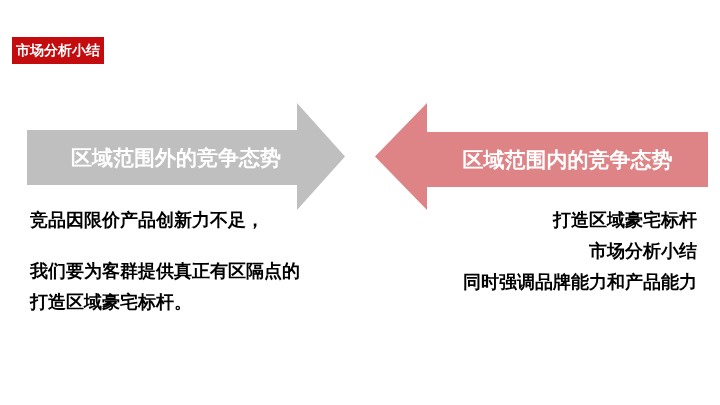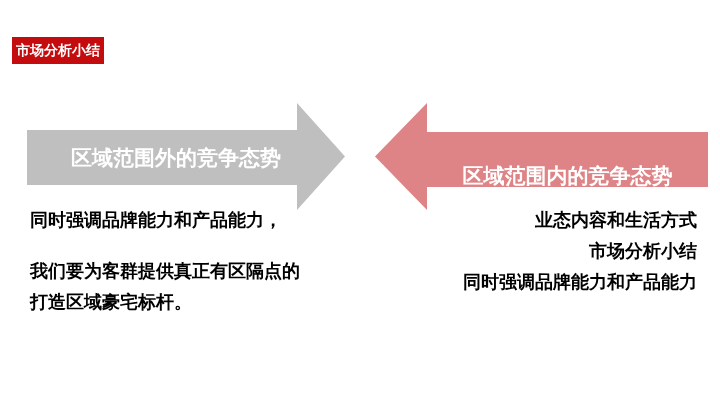--- a/index.html
+++ b/index.html
@@ -19,21 +19,21 @@
   }
   .arrow-red{
     left:375px;width:333px;background:#DE8386;
     clip-path:polygon(333px 29px,52px 29px,52px 0,0 53.5px,52px 107px,52px 84px,333px 84px);
   }
   .arrow-label{
     position:absolute;display:flex;align-items:center;justify-content:center;
     color:#ffffff;font-size:21px;font-weight:700;white-space:nowrap;box-sizing:border-box;
   }
   .label-gray{left:27px;top:130px;width:270px;height:55px;padding-left:28px;font-family:Liberation Mono, monospace;}
-  .label-red{left:427px;top:132px;width:281px;height:55px;margin-top:16px;}
+  .label-red{left:427px;top:132px;width:281px;height:55px;}
   .text-block{
     position:absolute;top:205px;font-size:18px;font-weight:700;color:#000000;
     line-height:31px;white-space:nowrap;
   }
   .text-left{left:30px;width:320px;text-align:left;}
   .text-right{right:23px;width:330px;text-align:right;}
   .para-gap{margin-top:20px;}
 </style>
 </head>
 <body>
@@ -44,24 +44,24 @@
     <span>市场分析小结</span>
   </div>
 
   <div class="arrow arrow-gray"></div>
   <div class="arrow-label label-gray">区域范围外的竞争态势</div>
 
   <div class="arrow arrow-red"></div>
   <div class="arrow-label label-red">区域范围内的竞争态势</div>
 
   <div class="text-block text-left">
-    <div>同时强调品牌能力和产品能力，</div>
+    <div>竞品因限价产品创新力不足，</div>
     <div class="para-gap">我们要为客群提供真正有区隔点的</div>
     <div>打造区域豪宅标杆。</div>
   </div>
 
   <div class="text-block text-right">
-    <div>业态内容和生活方式</div>
+    <div>打造区域豪宅标杆</div>
     <div>市场分析小结</div>
     <div>同时强调品牌能力和产品能力</div>
   </div>
 
 </div>
 
 </body></html>

